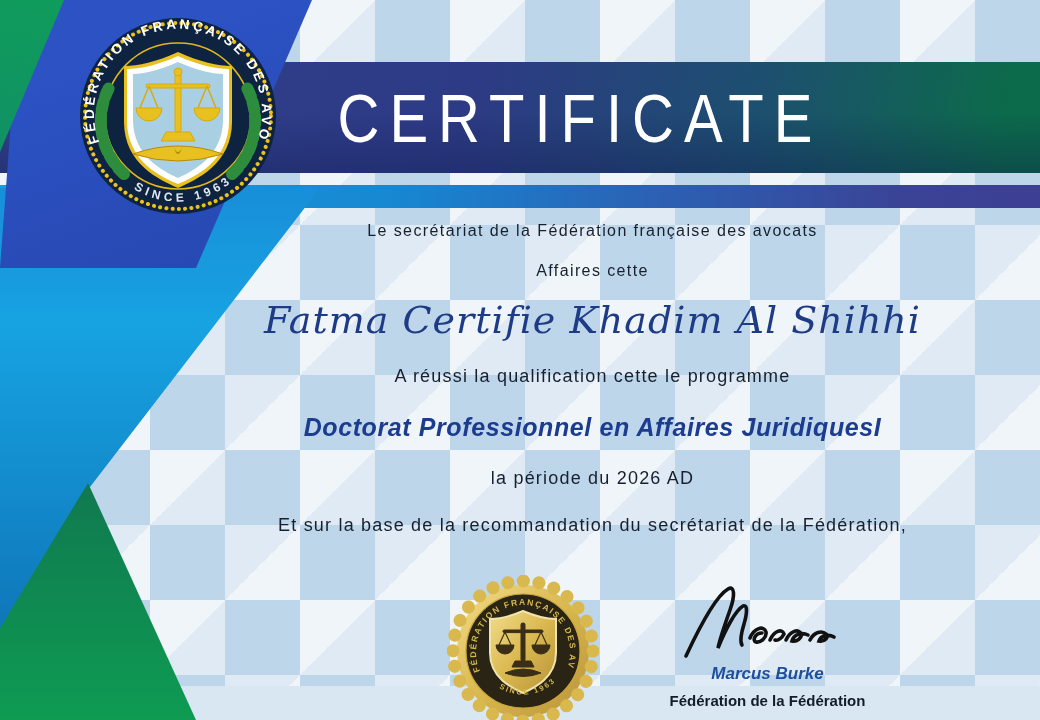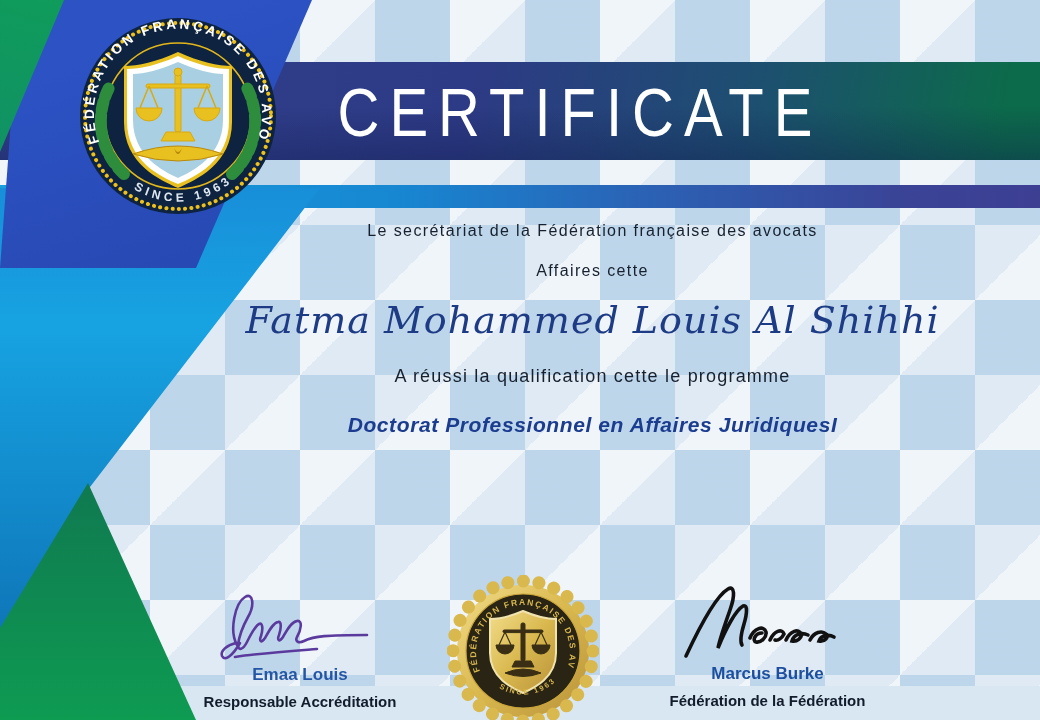--- a/index.html
+++ b/index.html
@@ -18,21 +18,21 @@
       linear-gradient(135deg, rgba(255,255,255,.5) 25%, transparent 25%, transparent 75%, rgba(255,255,255,.5) 75%);
     background-size:150px 150px;
     background-position:0 0,75px 75px,0 0;
   }
   .footer-strip{
     position:absolute;left:0;right:0;bottom:0;height:34px;z-index:1;
     background:#d9e7f3;
   }
   
   .header-band{
-    position:absolute;left:0;top:62px;right:0;height:98px;z-index:1;
+    position:absolute;left:0;top:62px;right:0;height:111px;z-index:1;
     background:
       linear-gradient(to bottom, rgba(16,28,78,0) 45%, rgba(16,28,78,.38) 100%),
       linear-gradient(100deg,#32418f 0%,#2d3a85 45%,#1d4f70 72%,#0c6b4a 96%);
     display:flex;align-items:center;justify-content:center;
   }
   .header-band .title{
     color:#ffffff;font-size:58px;font-weight:400;letter-spacing:10px;
     transform:scaleY(1.18);margin-left:120px;white-space:nowrap;
   }
   
@@ -71,32 +71,32 @@
     color:#16202e;
   }
   .line-issuer{font-size:16px;letter-spacing:1.4px;margin:0 0 22px 0;}
   .line-certify{font-size:16px;letter-spacing:1.4px;margin:0 0 18px 0;}
   .line-name{
     font-family:"DejaVu Serif","Liberation Serif",serif;font-style:italic;
     font-size:38px;color:#1e3c86;margin:0 0 24px 0;font-weight:500;letter-spacing:1px;
   }
   .line-qual{font-size:18px;letter-spacing:1.2px;margin:0 0 26px 0;}
   .line-program{
-    font-size:21px;font-weight:bold;font-style:italic;color:#1b3c8f;
+    font-size:25px;font-weight:bold;font-style:italic;color:#1b3c8f;
     letter-spacing:.6px;margin:0 0 26px 0;
   }
   .line-period{font-size:18px;letter-spacing:1.2px;margin:0 0 26px 0;}
   .line-recommend{font-size:18px;letter-spacing:1.2px;margin:0;}
   
   .sig-block{position:absolute;z-index:3;text-align:center;}
   .sig-left{left:195px;top:585px;width:210px;}
   .sig-right{left:640px;top:582px;width:255px;}
   .sig-svg{display:block;margin:0 auto;}
   .sig-name{font-size:17px;font-weight:bold;color:#2456a5;margin-top:2px;}
-  .sig-name.right{color:#1d4fa0;}
+  .sig-name.right{color:#1d4fa0;font-style:italic;}
   .sig-title{font-size:15px;font-weight:bold;color:#121c2b;margin-top:8px;}
 </style>
 </head>
 <body>
 
 <div class="certificate">
 
   <div class="bg-pattern"></div>
   <div class="footer-strip"></div>
 
@@ -146,23 +146,25 @@
       <textPath href="#arcTopMain" startOffset="2">FÉDÉRATION FRANÇAISE DES AVOCATS</textPath>
     </text>
     <text font-size="12" font-weight="bold" fill="#dfe8f0" letter-spacing="4" font-family="Liberation Sans, sans-serif">
       <textPath href="#arcBotMain" startOffset="26">SINCE 1963</textPath>
     </text>
   </svg>
 
   <div class="body-text">
     <p class="line-issuer">Le secrétariat de la Fédération française des avocats</p>
     <p class="line-certify">Affaires cette</p>
-    <p class="line-name">Fatma Mohammed Louis Al Shihhi</p>
+    <p class="line-name">Fatma Certifie Khadim Al Shihhi</p>
     <p class="line-qual">A réussi la qualification cette le programme</p>
     <p class="line-program">Doctorat Professionnel en Affaires JuridiquesI</p>
+    <p class="line-period">la période du 2026 AD</p>
+    <p class="line-recommend">Et sur la base de la recommandation du secrétariat de la Fédération,</p>
   </div>
 
   <svg class="seal-gold" viewBox="0 0 152 152">
     <defs>
       <linearGradient id="goldGrad" x1="0" y1="0" x2="1" y2="1">
         <stop offset="0" stop-color="#f2dc8a"></stop>
           <stop offset=".5" stop-color="#d9b84e"></stop>
           <stop offset="1" stop-color="#b9923a"></stop>
       </linearGradient>
       <path id="arcTopGold" d="M 33 96 A 47 47 0 1 1 119 96" fill="none"></path>
@@ -183,31 +185,20 @@
       <path d="M58 98 Q 76 90 94 98 Q 76 105 58 98 Z"></path>
     </g>
     <text font-size="8.5" font-weight="bold" fill="#d8b84e" letter-spacing="1.6" font-family="Liberation Sans, sans-serif">
       <textPath href="#arcTopGold" startOffset="0">FÉDÉRATION FRANÇAISE DES AVOCATS</textPath>
     </text>
     <text font-size="7.5" font-weight="bold" fill="#d8b84e" letter-spacing="2" font-family="Liberation Sans, sans-serif">
       <textPath href="#arcBotGold" startOffset="10">SINCE 1963</textPath>
     </text>
   </svg>
 
-  <div class="sig-block sig-left">
-    <svg class="sig-svg" width="170" height="78" viewBox="0 0 170 78">
-      <g fill="none" stroke="#5b3a9e" stroke-width="2.6" stroke-linecap="round">
-        <path d="M22 60 C14 46 20 18 30 12 C38 7 40 20 33 32 C28 41 24 52 23 60 C23 66 28 65 32 57 C36 49 40 41 44 39 C48 37 48 45 46 51 C44 56 46 59 50 53 C54 46 58 38 63 37 C67 36 66 44 64 50 C62 55 64 58 68 52 C72 45 76 37 82 36 C88 35 86 45 82 52 C80 56 83 59 89 56 C99 51 112 50 152 50"></path>
-        <path d="M25 58 C18 70 10 77 7 71 C5 66 12 60 21 58"></path>
-        <path d="M20 72 C46 68 76 66 102 64"></path>
-      </g>
-    </svg>
-    <div class="sig-name">Emaa Louis</div>
-    <div class="sig-title">Responsable Accréditation</div>
-  </div>
 
   <div class="sig-block sig-right">
     <svg class="sig-svg" width="180" height="80" viewBox="0 0 180 80">
       <g fill="none" stroke="#111111" stroke-width="3.6" stroke-linecap="round">
         <path d="M8 74 C22 44 38 14 50 7 C57 3 57 14 52 28 C47 42 42 56 40 66 C48 46 58 28 65 24 C70 22 69 32 66 42 C63 52 62 60 64 63"></path>
         <path d="M72 56 C76 46 86 43 88 50 C89 55 83 61 78 60 C74 59 77 51 84 51"></path>
         <path d="M92 58 C96 49 104 46 106 52 C104 56 100 59 97 58"></path>
         <path d="M108 58 C112 49 121 46 123 52 C124 56 119 60 114 59 C116 52 124 50 130 53"></path>
         <path d="M132 58 C136 50 144 48 148 52 C151 55 147 60 141 59 C143 53 151 52 156 55"></path>
       </g>

